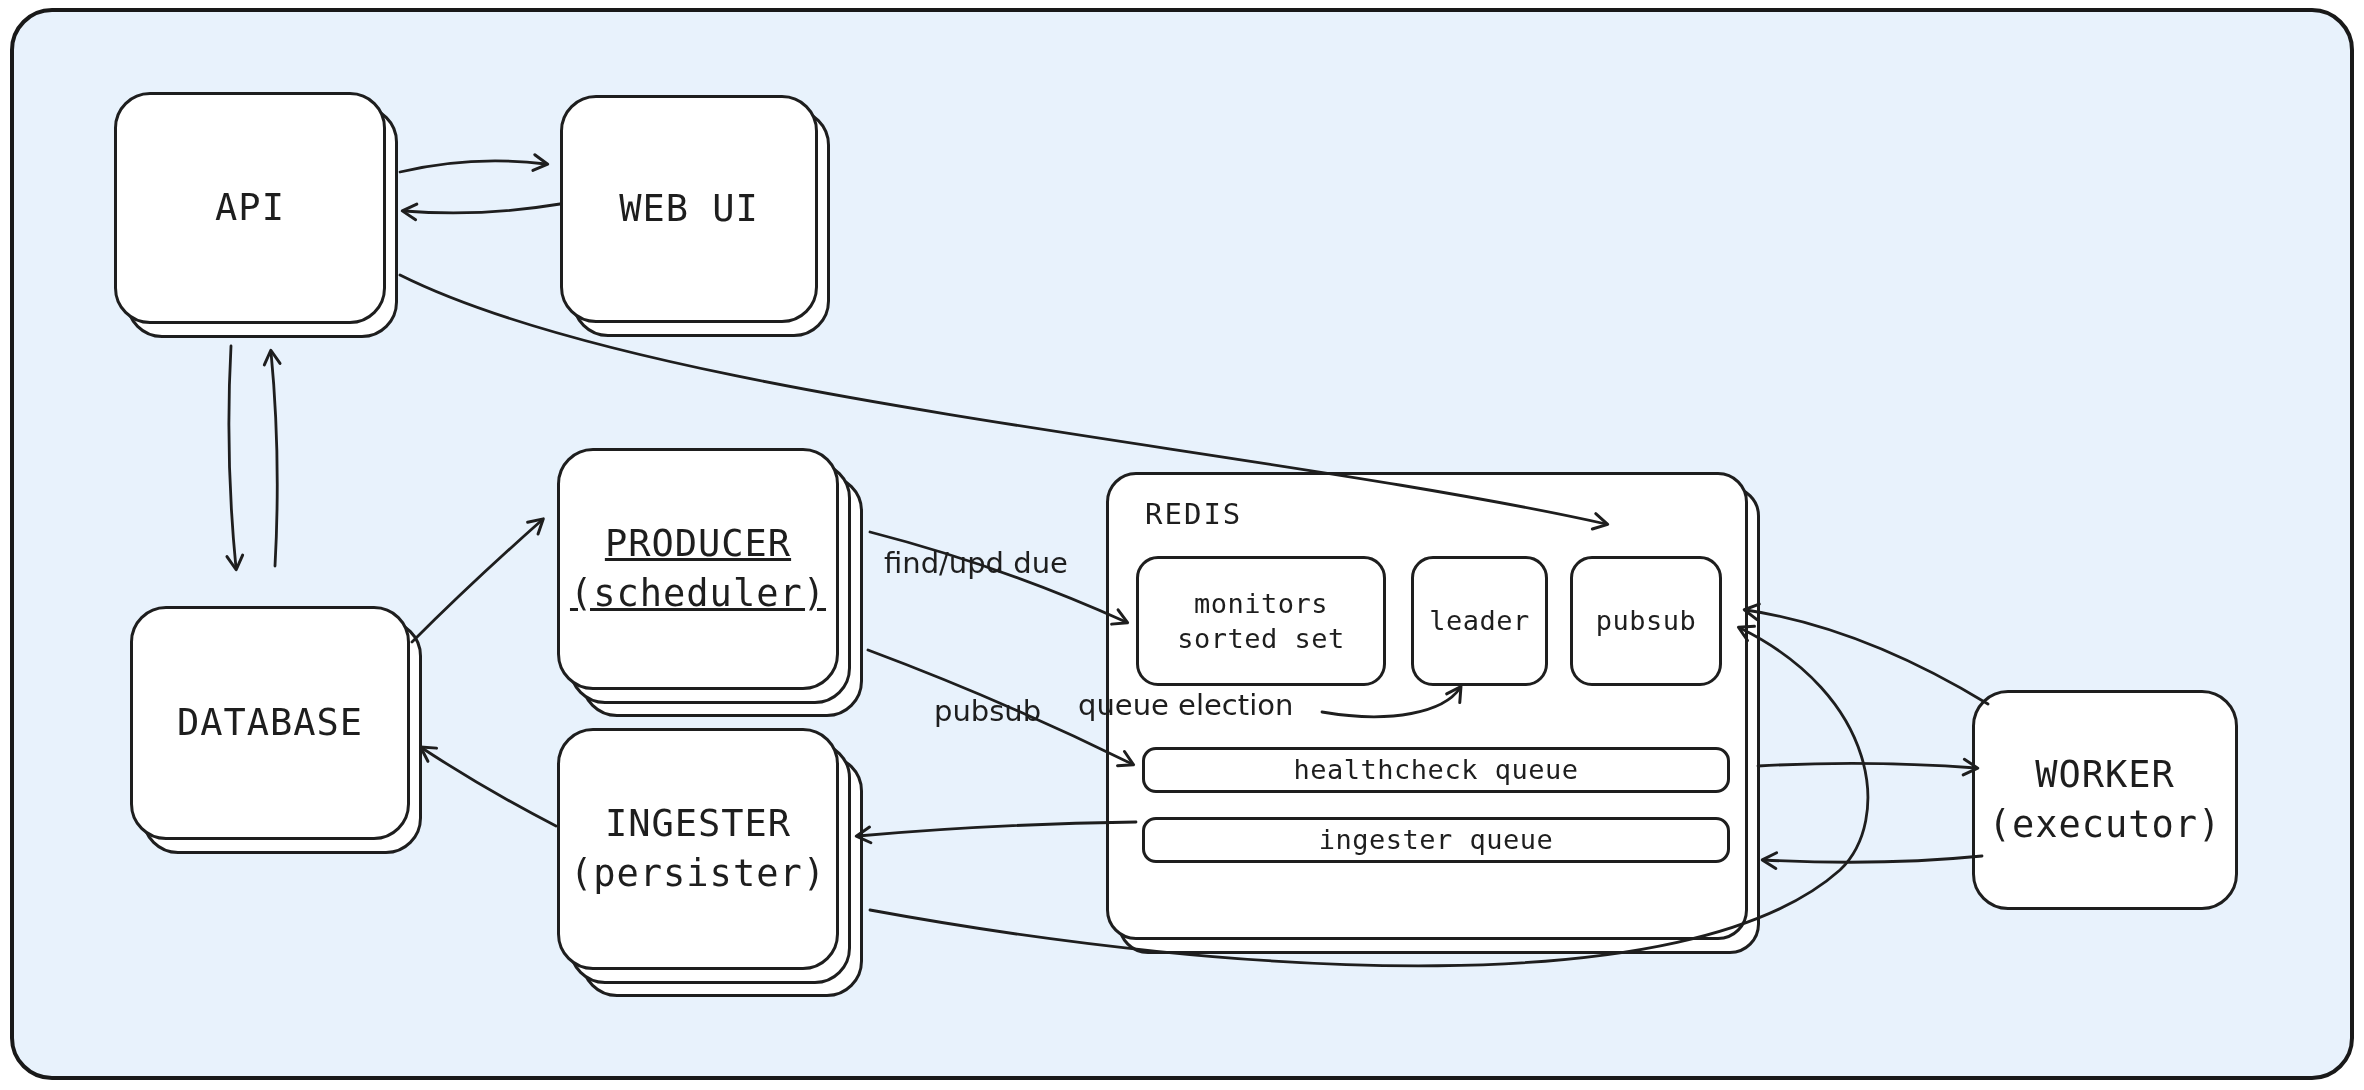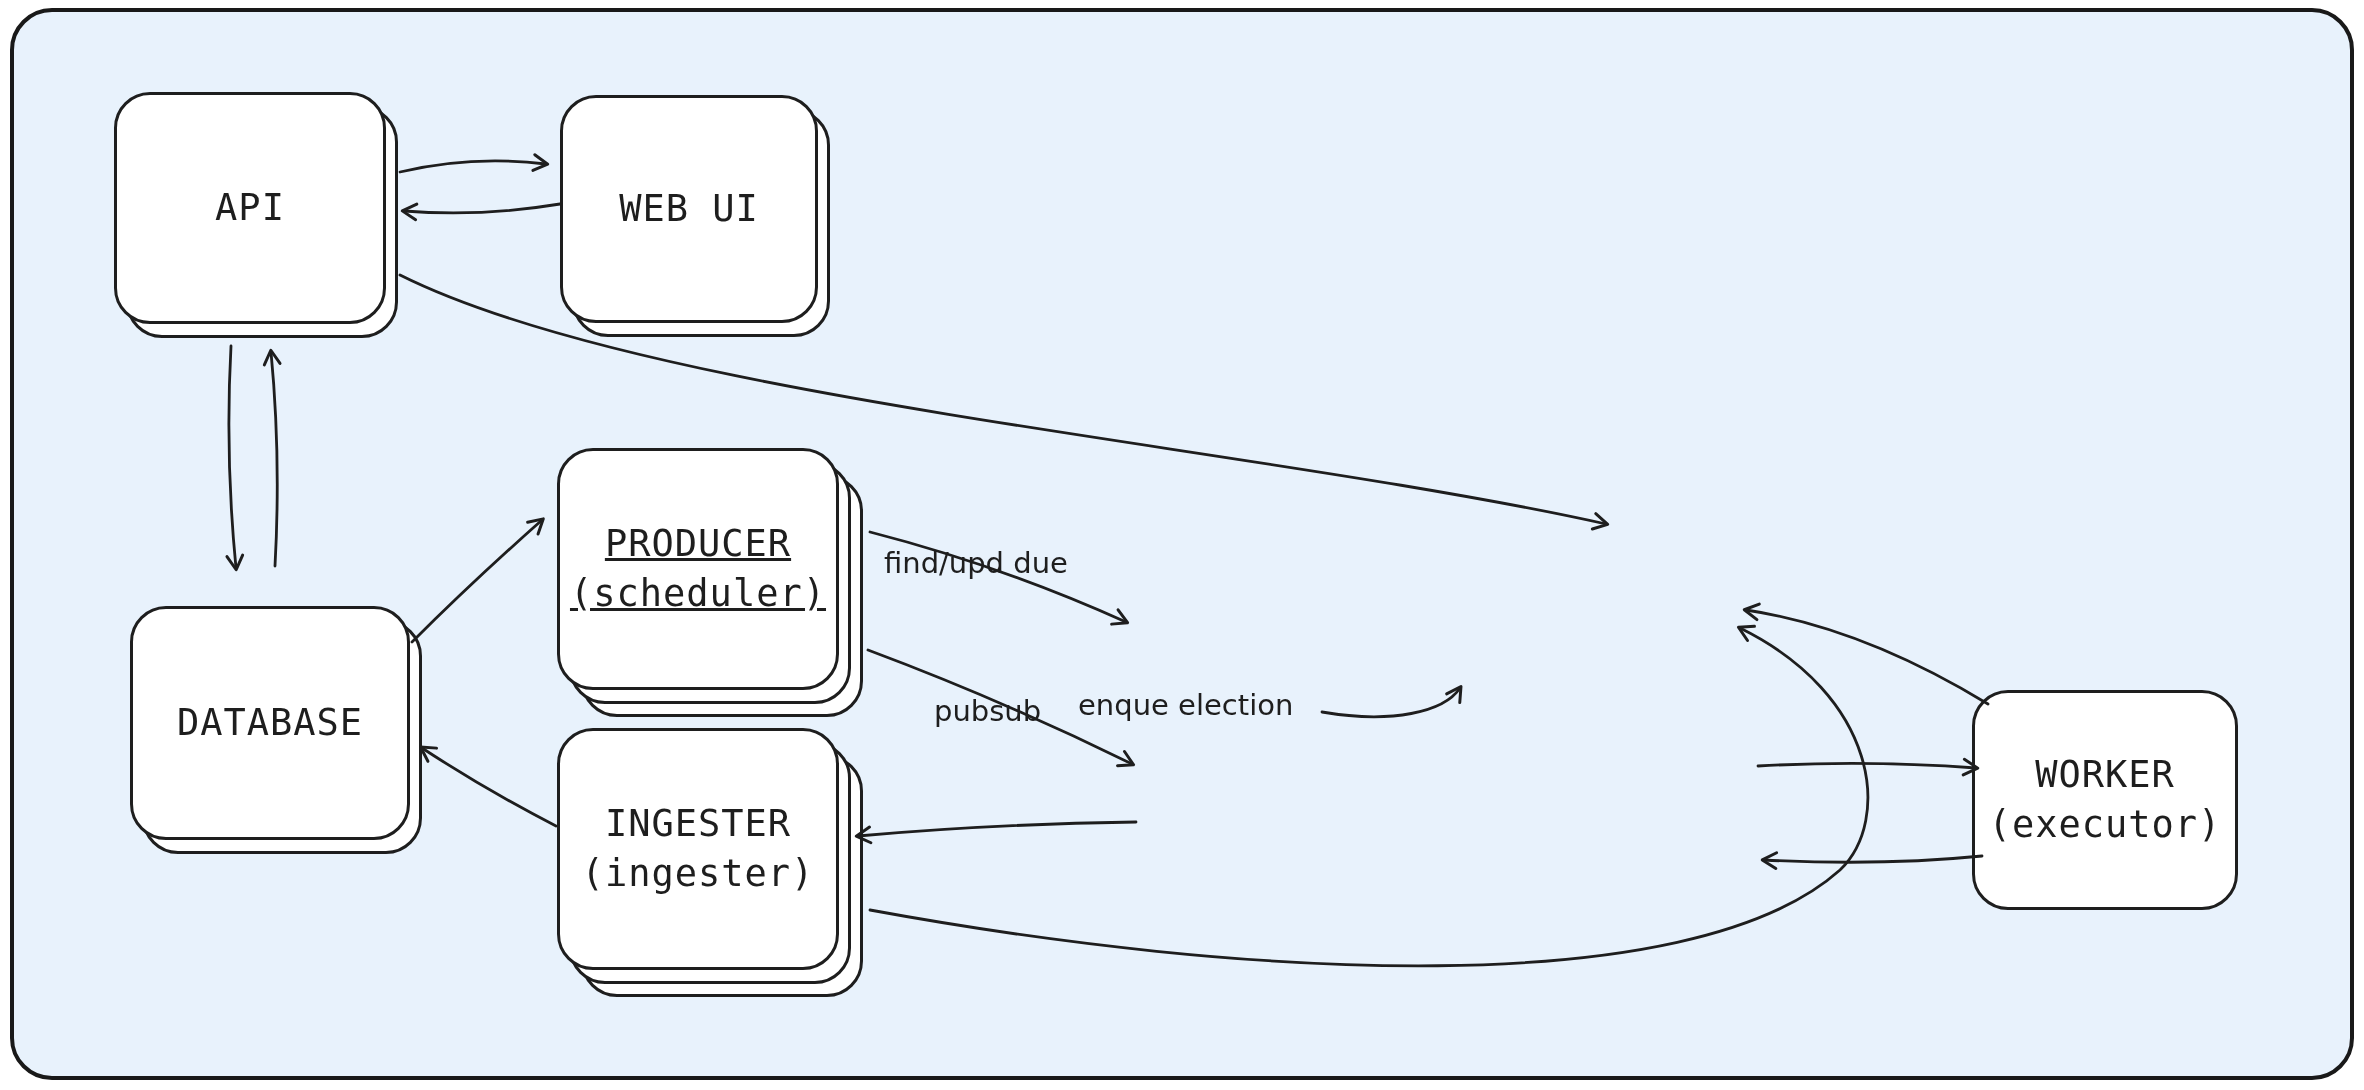--- a/index.html
+++ b/index.html
@@ -116,23 +116,47 @@
     <div class="lbl">DATABASE</div>
   </div>
 
   <div class="node stack2" style="left:557px; top:448px; width:282px; height:242px;text-decoration:underline;">
     <div class="lbl">PRODUCER
 (scheduler)</div>
   </div>
 
   <div class="node stack2" style="left:557px; top:728px; width:282px; height:242px;">
     <div class="lbl">INGESTER
-(ingester)</div>
+(persister)</div>
   </div>
 
+  <div class="node stack1" style="left:1106px; top:472px; width:642px; height:468px; border-radius:30px; justify-content:flex-start; align-items:flex-start;">
+    <div class="redis-title">REDIS</div>
+
+    <div class="inner-box" style="left:27px; top:81px; width:250px; height:130px;">
+      <div class="lbl">monitors
+sorted set</div>
+    </div>
+
+    <div class="inner-box" style="left:302px; top:81px; width:137px; height:130px;">
+      <div class="lbl">leader</div>
+    </div>
+
+    <div class="inner-box" style="left:461px; top:81px; width:152px; height:130px;">
+      <div class="lbl">pubsub</div>
+    </div>
+
+    <div class="inner-box queue" style="left:33px; top:272px; width:588px; height:46px;">
+      <div class="lbl">healthcheck queue</div>
+    </div>
+
+    <div class="inner-box queue" style="left:33px; top:342px; width:588px; height:46px;">
+      <div class="lbl">ingester queue</div>
+    </div>
+  </div>
 
   <div class="node" style="left:1972px; top:690px; width:266px; height:220px;">
     <div class="lbl">WORKER
 (executor)</div>
   </div>
 
   <svg class="edges-svg" width="2364" height="1090" viewBox="0 0 2364 1090">
     <defs>
       <marker id="ah" viewBox="0 0 12 12" refX="9" refY="6" markerWidth="7.5" markerHeight="7.5" orient="auto">
         <path d="M2 1.5 L10 6 L2 10.5" fill="none" stroke="#1e1e1e" stroke-width="1.7" stroke-linecap="round" stroke-linejoin="round"></path>
@@ -151,15 +175,15 @@
     <path class="edge" d="M 1322 712 C 1392 724, 1444 712, 1460 688" marker-end="url(#ah)"></path>
     <path class="edge" d="M 1136 822 Q 992 824 858 836" marker-end="url(#ah)"></path>
     <path class="edge" d="M 1758 766 Q 1868 760 1976 768" marker-end="url(#ah)"></path>
     <path class="edge" d="M 1982 856 Q 1882 866 1764 860" marker-end="url(#ah)"></path>
     <path class="edge" d="M 870 910 C 1240 978, 1690 1004, 1840 870 C 1892 820, 1878 696, 1740 628" marker-end="url(#ah)"></path>
     <path class="edge" d="M 1988 704 C 1906 654, 1826 622, 1746 610" marker-end="url(#ah)"></path>
   </svg>
 
   <div class="elabel" style="left:884px; top:546px;">find/upd due</div>
   <div class="elabel" style="left:934px; top:694px;">pubsub</div>
-  <div class="elabel" style="left:1078px; top:688px;">enque election</div>
+  <div class="elabel" style="left:1078px; top:688px;">queue election</div>
 
 </div>
 
 </body></html>

